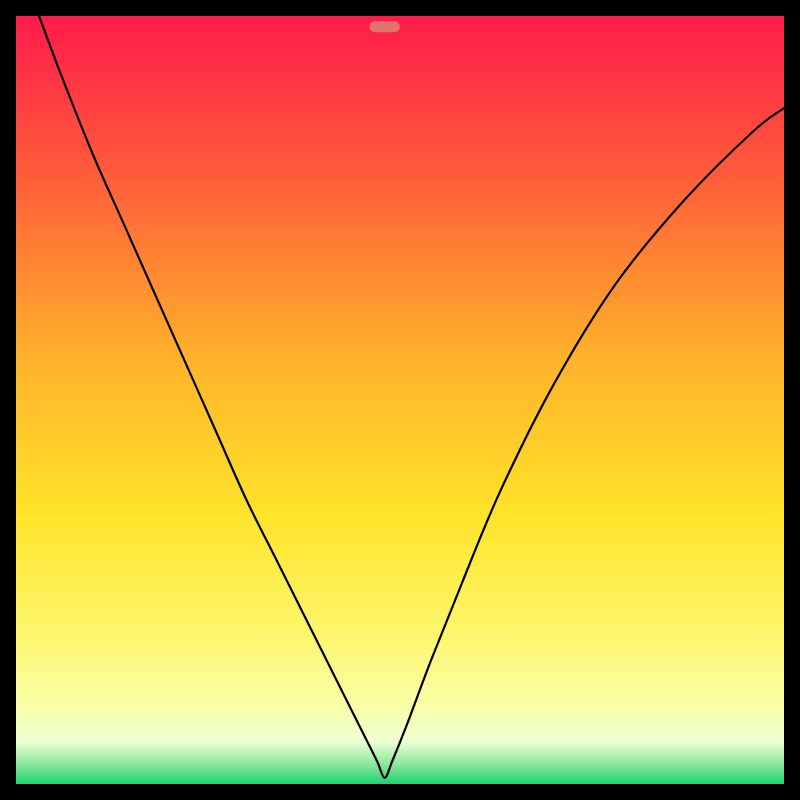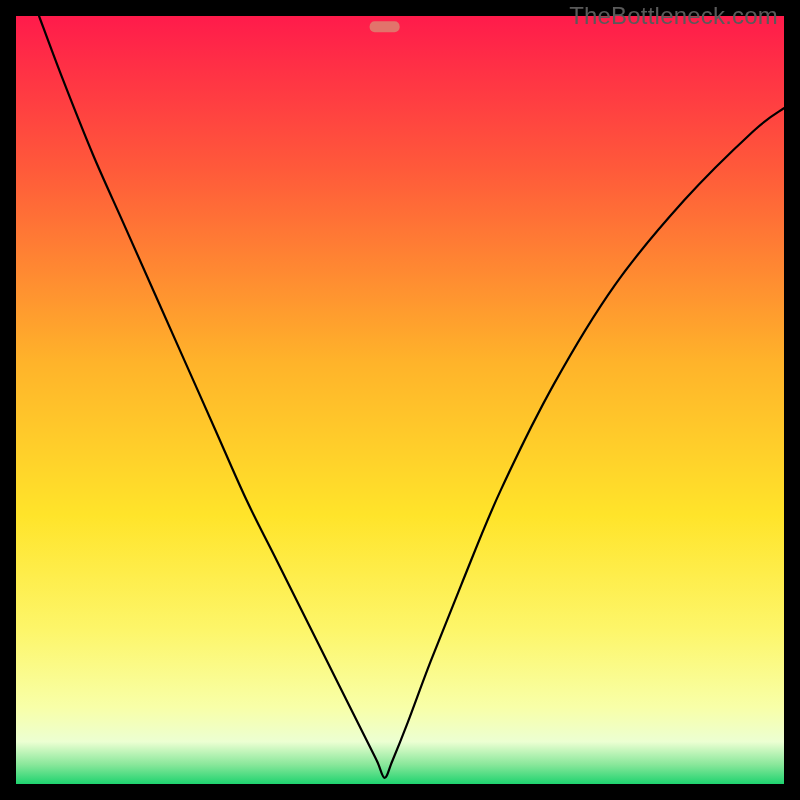--- a/index.html
+++ b/index.html
@@ -36,21 +36,20 @@
     z-index: 20;
     user-select: none;
   }
   svg { display: block; }
 </style>
 </head>
 <body>
 
 <div class="frame">
 
-  <div class="watermark">TheBottleneck.com</div>
 
   <div class="plot-area">
     <svg id="chart-svg" width="768" height="768" viewBox="0 0 768 768" preserveAspectRatio="none">
       <defs>
         <linearGradient id="bg-grad" x1="0" y1="0" x2="0" y2="1">
             <stop offset="0.00%" stop-color="#ff1b4b"></stop>
             <stop offset="20.00%" stop-color="#ff5a3a"></stop>
             <stop offset="45.00%" stop-color="#ffb32a"></stop>
             <stop offset="65.00%" stop-color="#ffe42a"></stop>
             <stop offset="80.00%" stop-color="#fdf66a"></stop>

